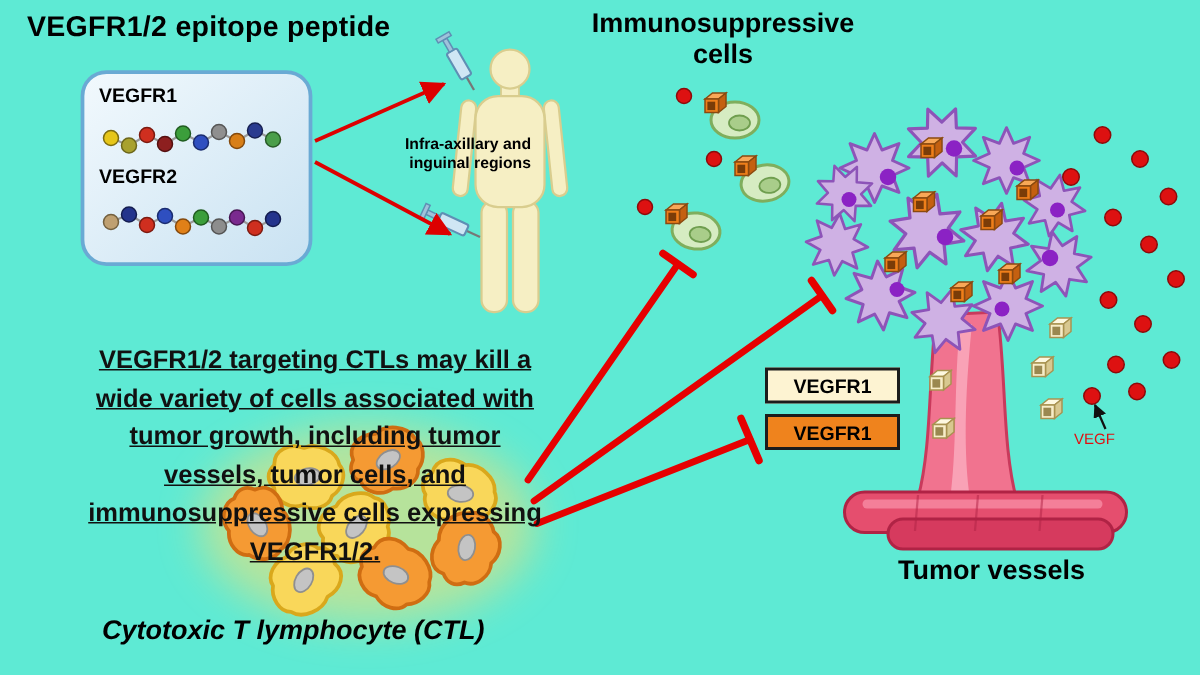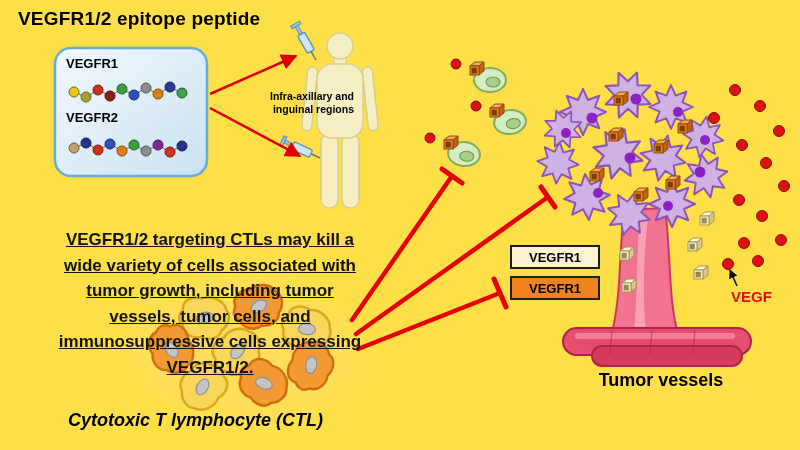--- a/index.html
+++ b/index.html
@@ -1,30 +1,30 @@
 <!DOCTYPE html>
 <html><head>
 <meta charset="utf-8">
 <style>
   html,body{margin:0;padding:0;background:#fff;}
   #canvas{
-    position:relative;width:800px;height:450px;background:#fde047;overflow:hidden;
+    position:relative;width:800px;height:450px;background:#5eead4;overflow:hidden;
     font-family:"Liberation Sans",sans-serif;color:#000;
   }
   .abs{position:absolute;}
   svg{position:absolute;left:0;top:0;}
   .main-title{font-size:19px;font-weight:bold;letter-spacing:.2px;}
   .sec-title{font-size:18px;font-weight:bold;text-align:center;line-height:1.15;}
   .chain-label{font-size:13px;font-weight:bold;}
   .small-note{font-size:10.5px;font-weight:bold;text-align:right;line-height:1.25;}
   .desc{
     font-size:17px;font-weight:bold;text-align:center;line-height:1.5;
     text-decoration:underline;color:#111;
   }
-  .vegf-label{font-size:15px;font-weight:bold;color:#e01010;margin-left:15px;}
+  .vegf-label{font-size:10px;font-weight:normal;color:#e01010;}
   .receptor-box{
     width:86px;height:20px;border:2px solid #1c1c1c;display:flex;
     align-items:center;justify-content:center;font-size:13px;font-weight:bold;
     box-sizing:content-box;
   }
   .receptor-box.cream{background:#fdf3d2;}
   .receptor-box.orange{background:#ef831d;}
 </style>
 </head>
 <body>
@@ -253,20 +253,21 @@
     </g>
   </svg>
 
   <div class="abs main-title" style="left:18px;top:8px;">VEGFR1/2 epitope peptide</div>
 
   <div class="abs chain-label" style="left:66px;top:56px;">VEGFR1</div>
   <div class="abs chain-label" style="left:66px;top:110px;text-align:right;">VEGFR2</div>
 
   <div class="abs small-note" style="left:242px;top:90px;width:112px;">Infra-axillary and inguinal regions</div>
 
+  <div class="abs sec-title" style="left:382px;top:5px;width:200px;">Immunosuppressive cells</div>
 
 
   <div class="abs receptor-box cream" style="left:510px;top:245px;">VEGFR1</div>
   <div class="abs receptor-box orange" style="left:510px;top:276px;">VEGFR1</div>
 
   <div class="abs vegf-label" style="left:716px;top:288px;">VEGF</div>
 
   <div class="abs desc" style="left:55px;top:227px;width:310px;">VEGFR1/2 targeting CTLs may kill a wide variety of cells associated with tumor growth, including tumor vessels, tumor cells, and immunosuppressive cells expressing VEGFR1/2.</div>
 
   <div class="abs sec-title" style="left:576px;top:370px;width:170px;">Tumor vessels</div>

